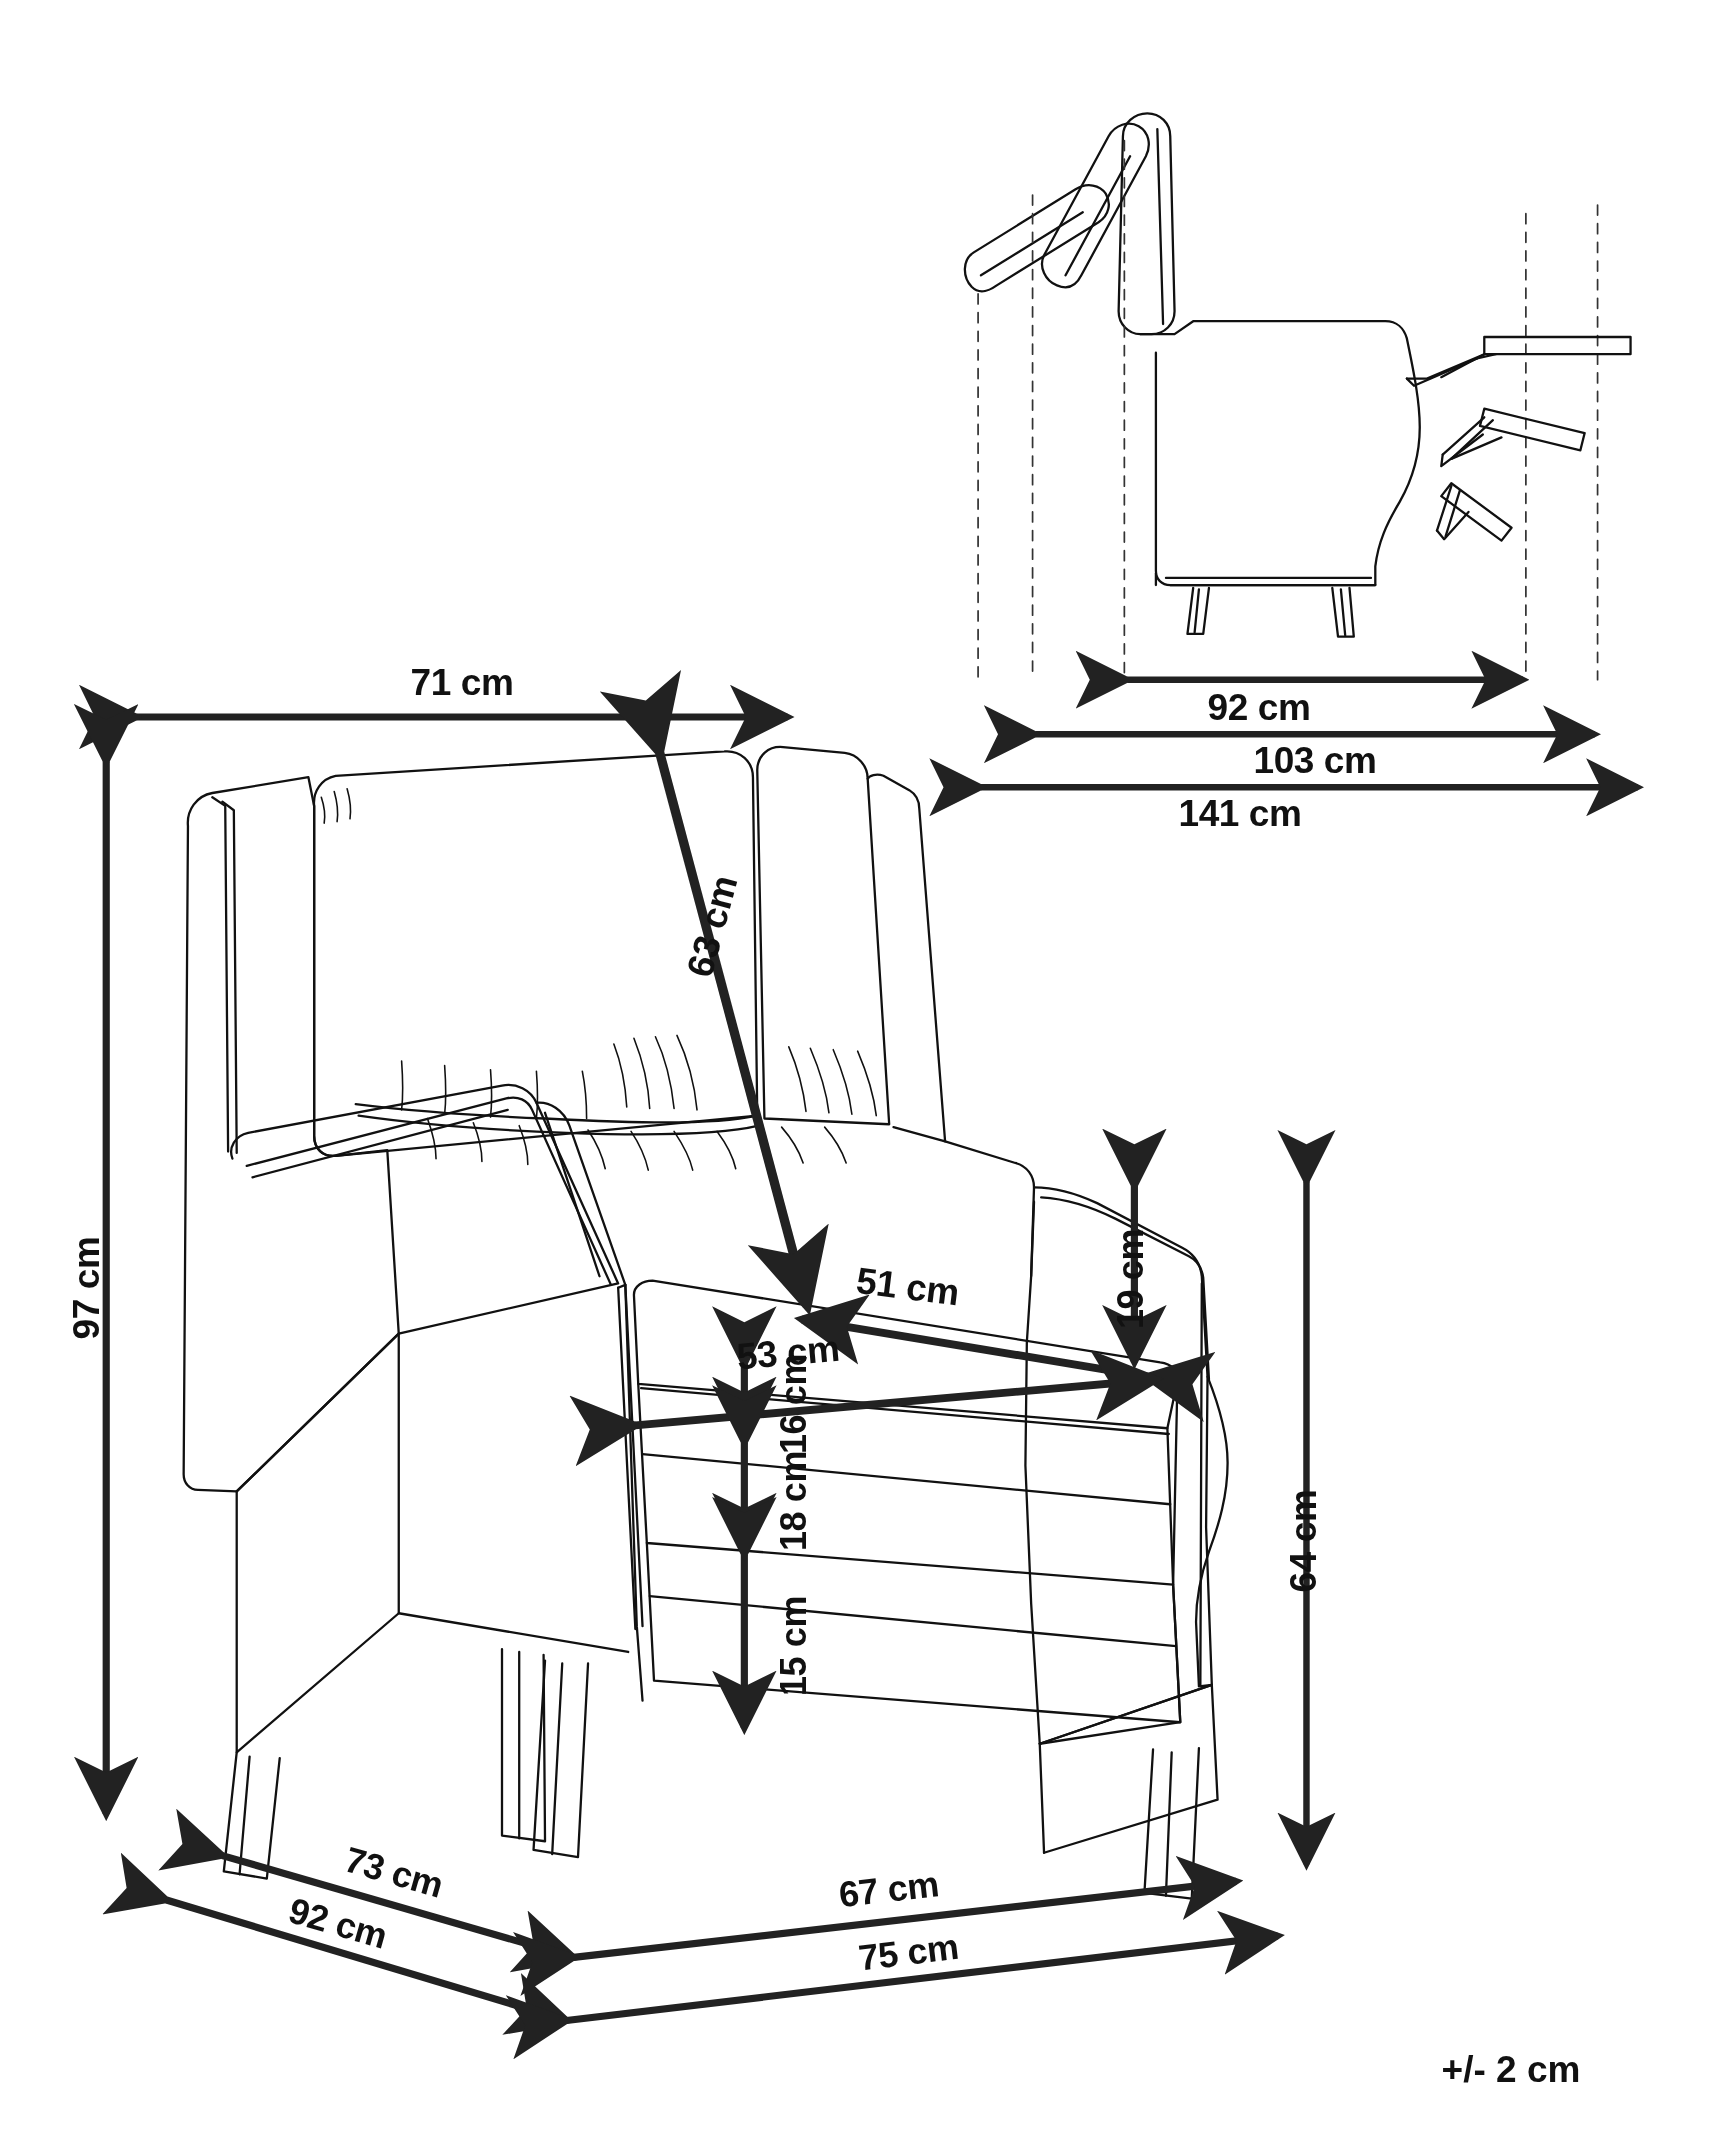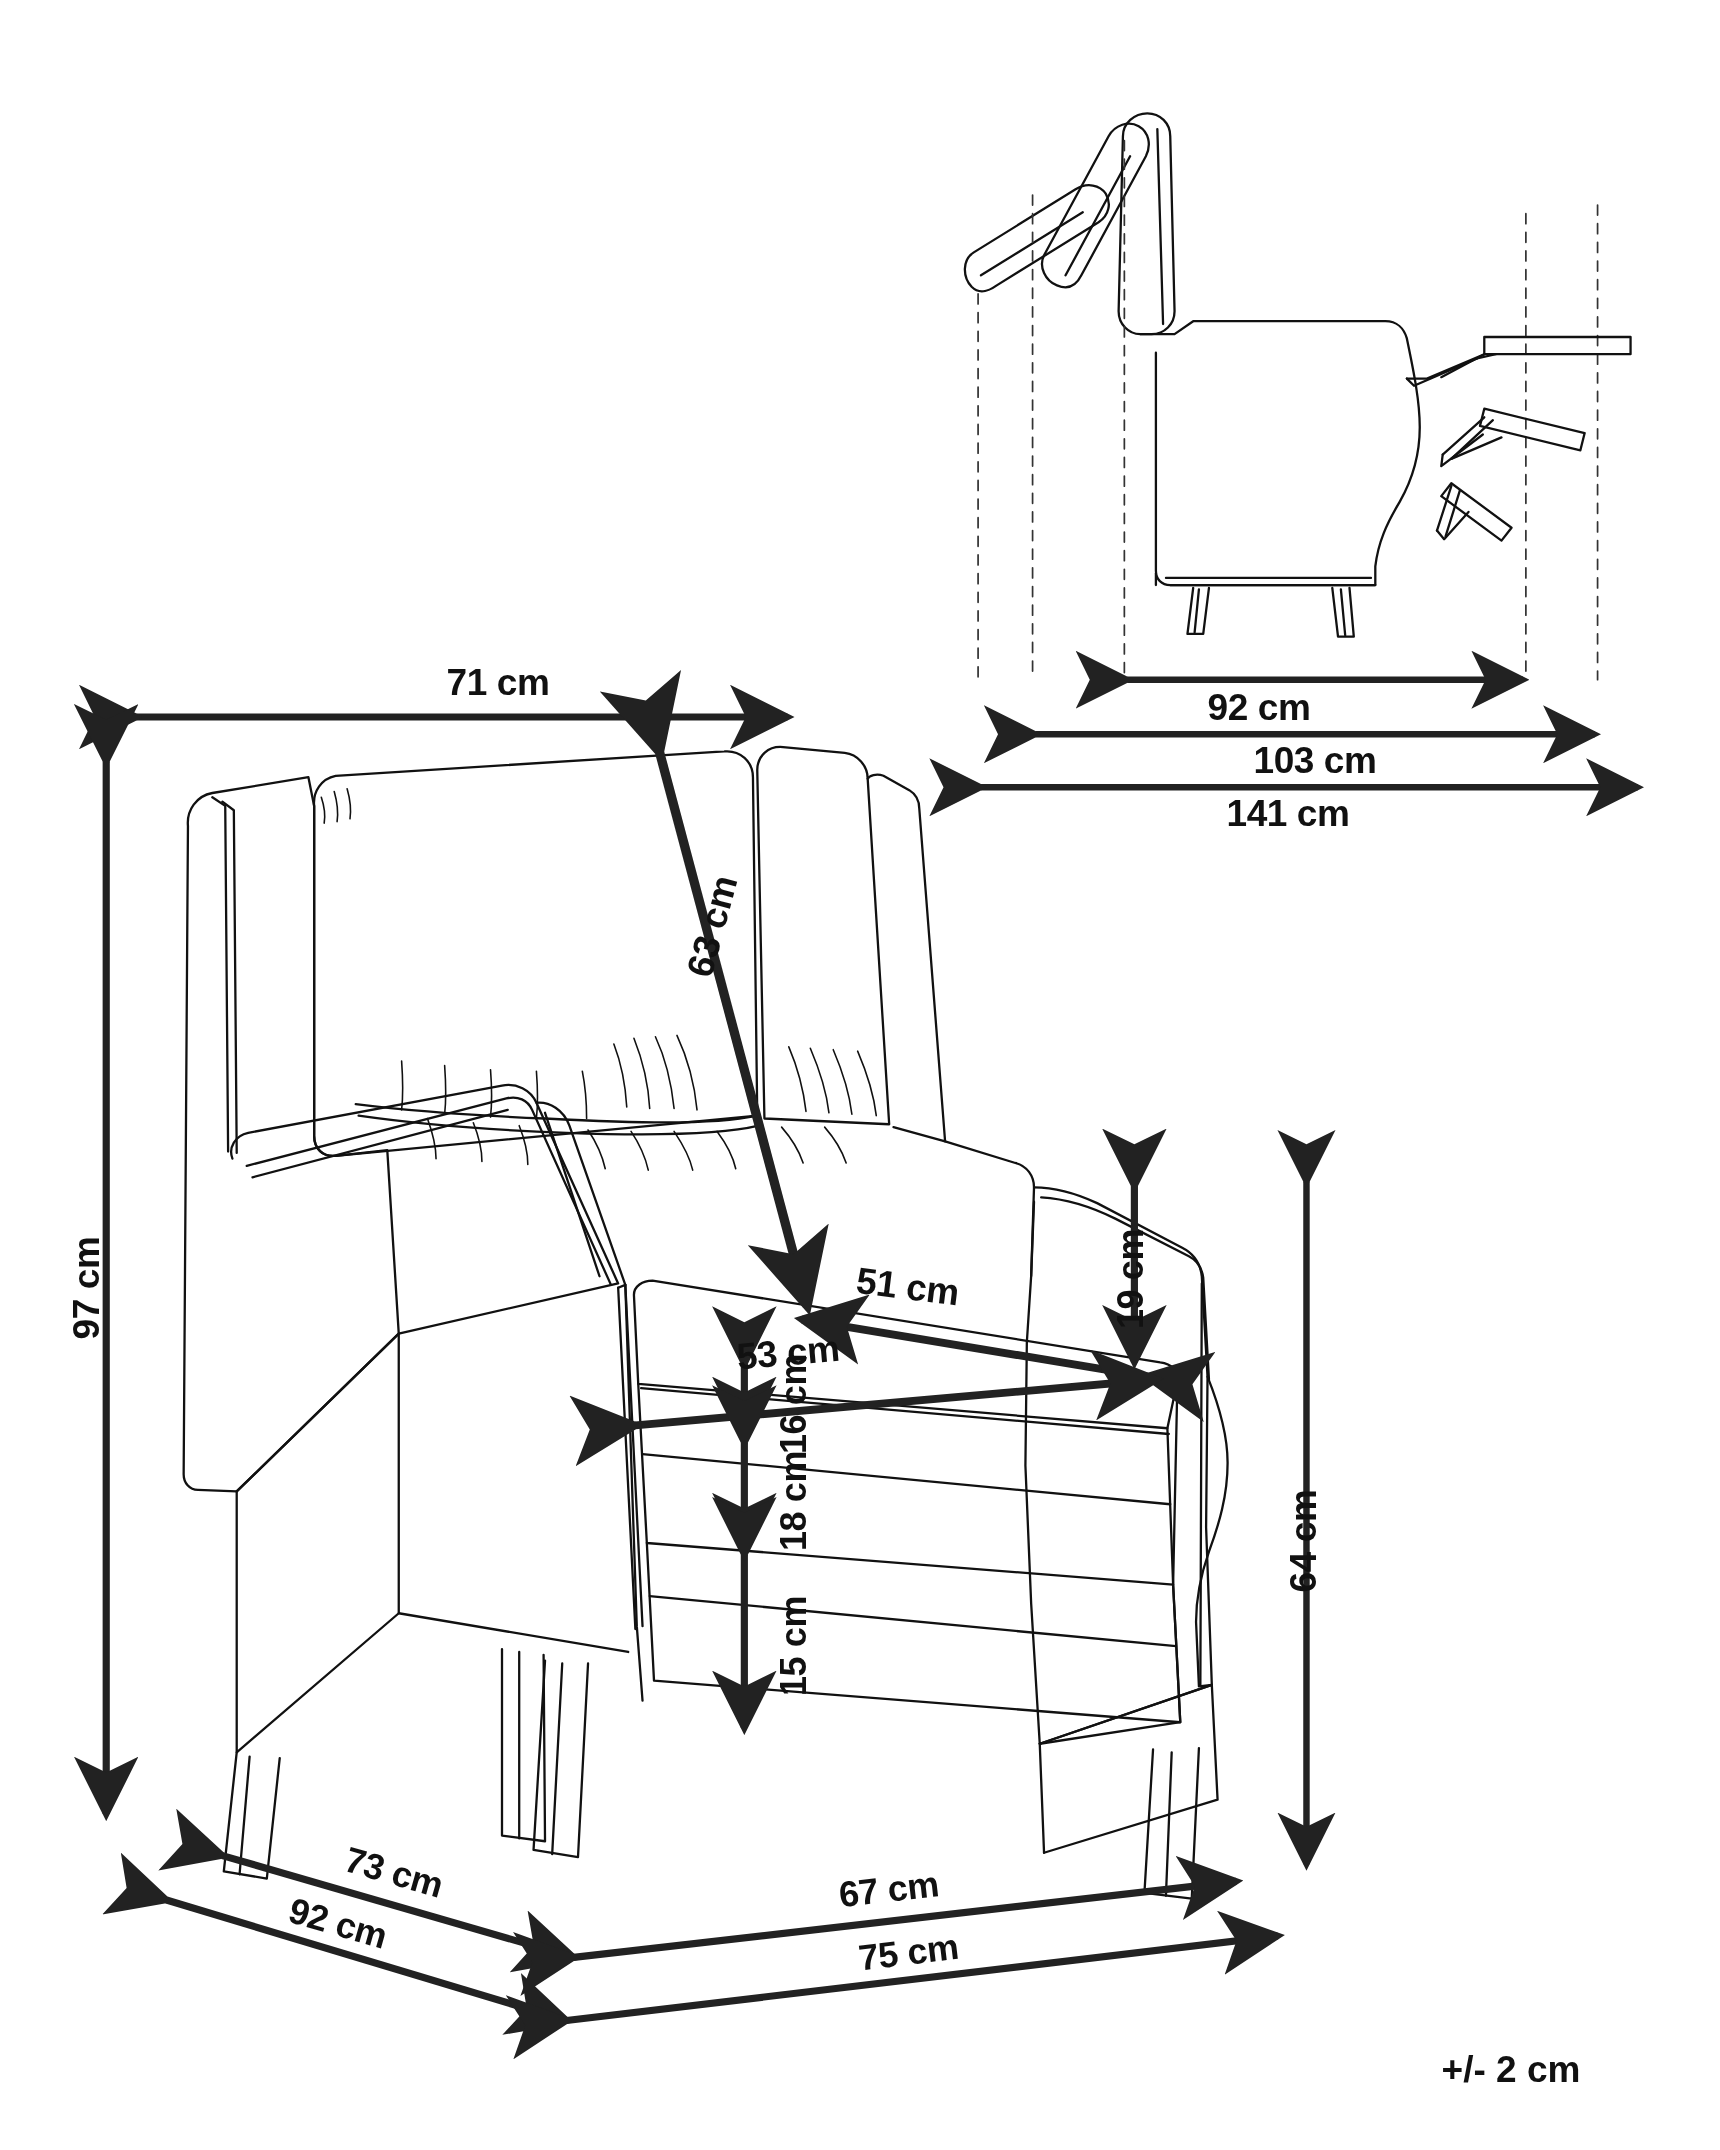--- a/index.html
+++ b/index.html
@@ -239,23 +239,23 @@
     <line x1="232" y1="2650" x2="790" y2="2818" stroke-width="10" marker-start="url(#ah)" marker-end="url(#ah)"></line>
 
     <line x1="800" y1="2730" x2="1724" y2="2624" stroke-width="10" marker-start="url(#ah)" marker-end="url(#ah)"></line>
 
     <line x1="790" y1="2818" x2="1782" y2="2700" stroke-width="10" marker-start="url(#ah)" marker-end="url(#ah)"></line>
   </g>
 </svg>
 
 <div class="dimlabel" style="left:1259px;top:687px;transform:translateX(-50%);font-size:37px;">92 cm</div>
 <div class="dimlabel" style="left:1315px;top:740px;transform:translateX(-50%);font-size:37px;">103 cm</div>
-<div class="dimlabel" style="left:1288px;top:793px;transform:translateX(-50%);font-size:37px;">141 cm</div>
-
-<div class="dimlabel" style="left:462px;top:662px;transform:translateX(-50%);font-size:37px;margin-left:36px;">71 cm</div>
+<div class="dimlabel" style="left:1240px;top:793px;transform:translateX(-50%);font-size:37px;">141 cm</div>
+
+<div class="dimlabel" style="left:462px;top:662px;transform:translateX(-50%);font-size:37px;">71 cm</div>
 
 <div class="dimlabel" style="left:66px;top:1288px;transform-origin:left top;transform:rotate(-90deg) translateX(-50%);font-size:37px;">97 cm</div>
 
 <div class="dimlabel" style="left:737px;top:933px;transform-origin:left top;transform:rotate(-75deg) translate(-50%,-110%);font-size:37px;">63 cm</div>
 
 <div class="dimlabel" style="left:905px;top:1308px;transform-origin:left top;transform:rotate(7deg) translate(-50%,-100%);font-size:37px;">51 cm</div>
 
 <div class="dimlabel" style="left:790px;top:1374px;transform-origin:left top;transform:rotate(-5deg) translate(-50%,-100%);font-size:37px;">53 cm</div>
 
 <div class="dimlabel" style="left:1110px;top:1279px;transform-origin:left top;transform:rotate(-90deg) translateX(-50%);font-size:36px;">19 cm</div>

